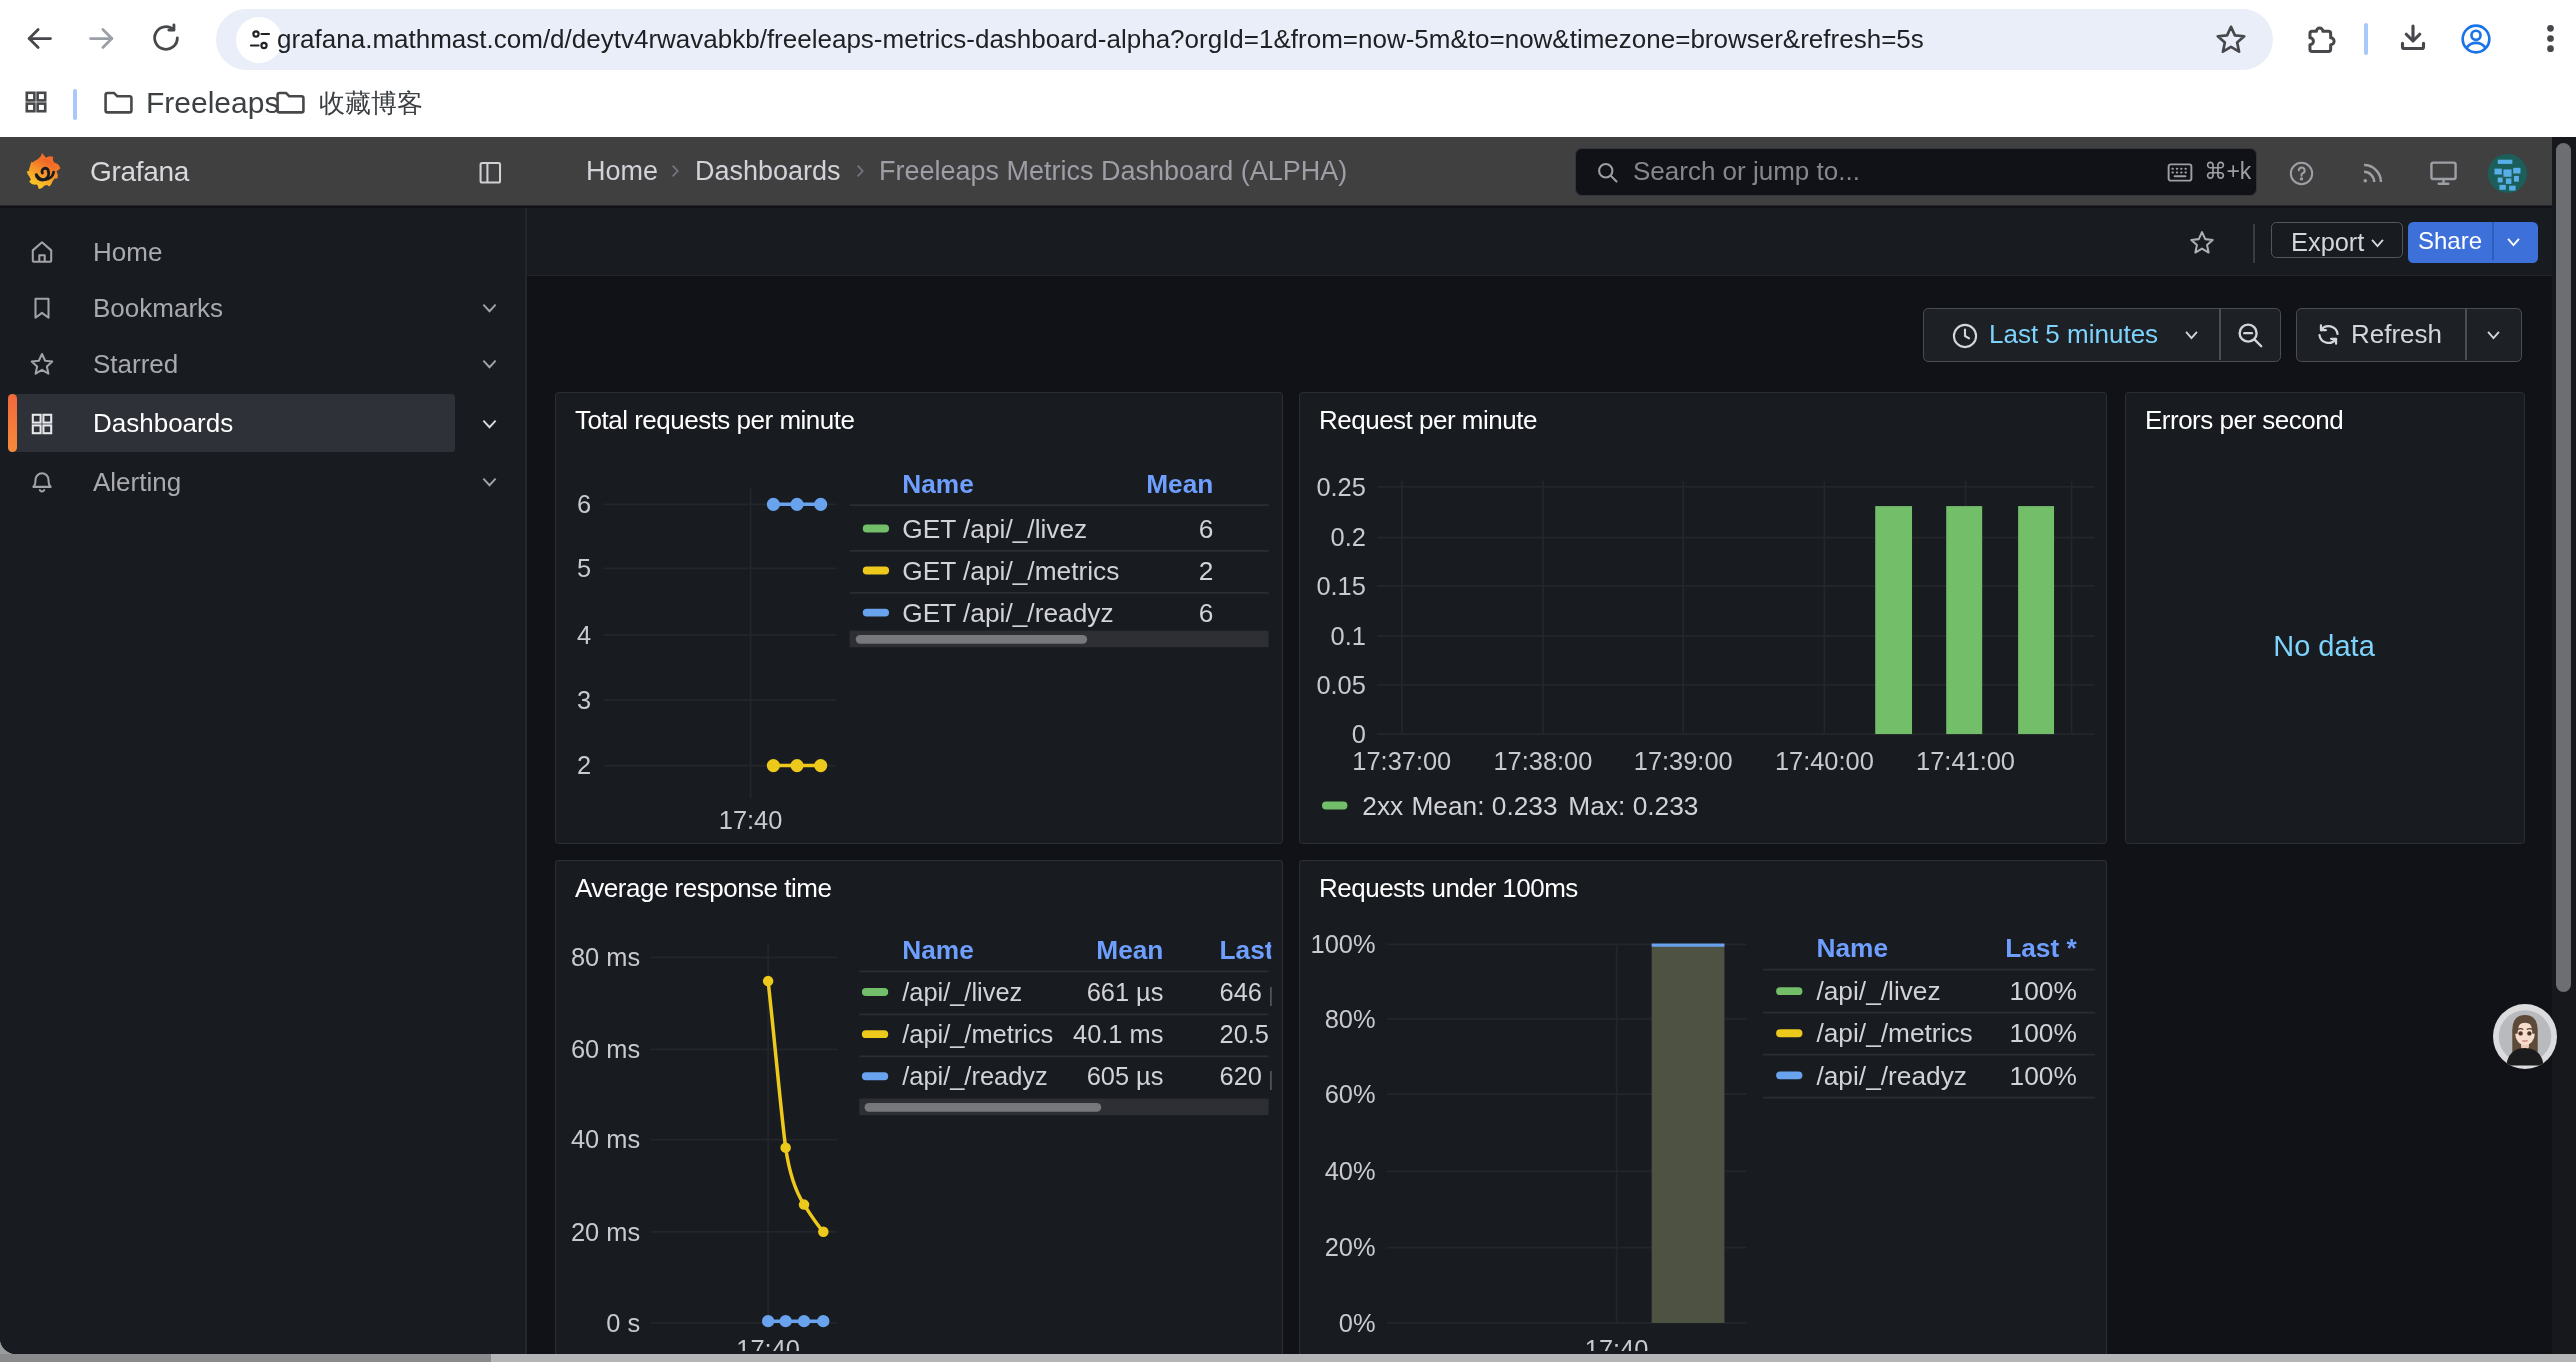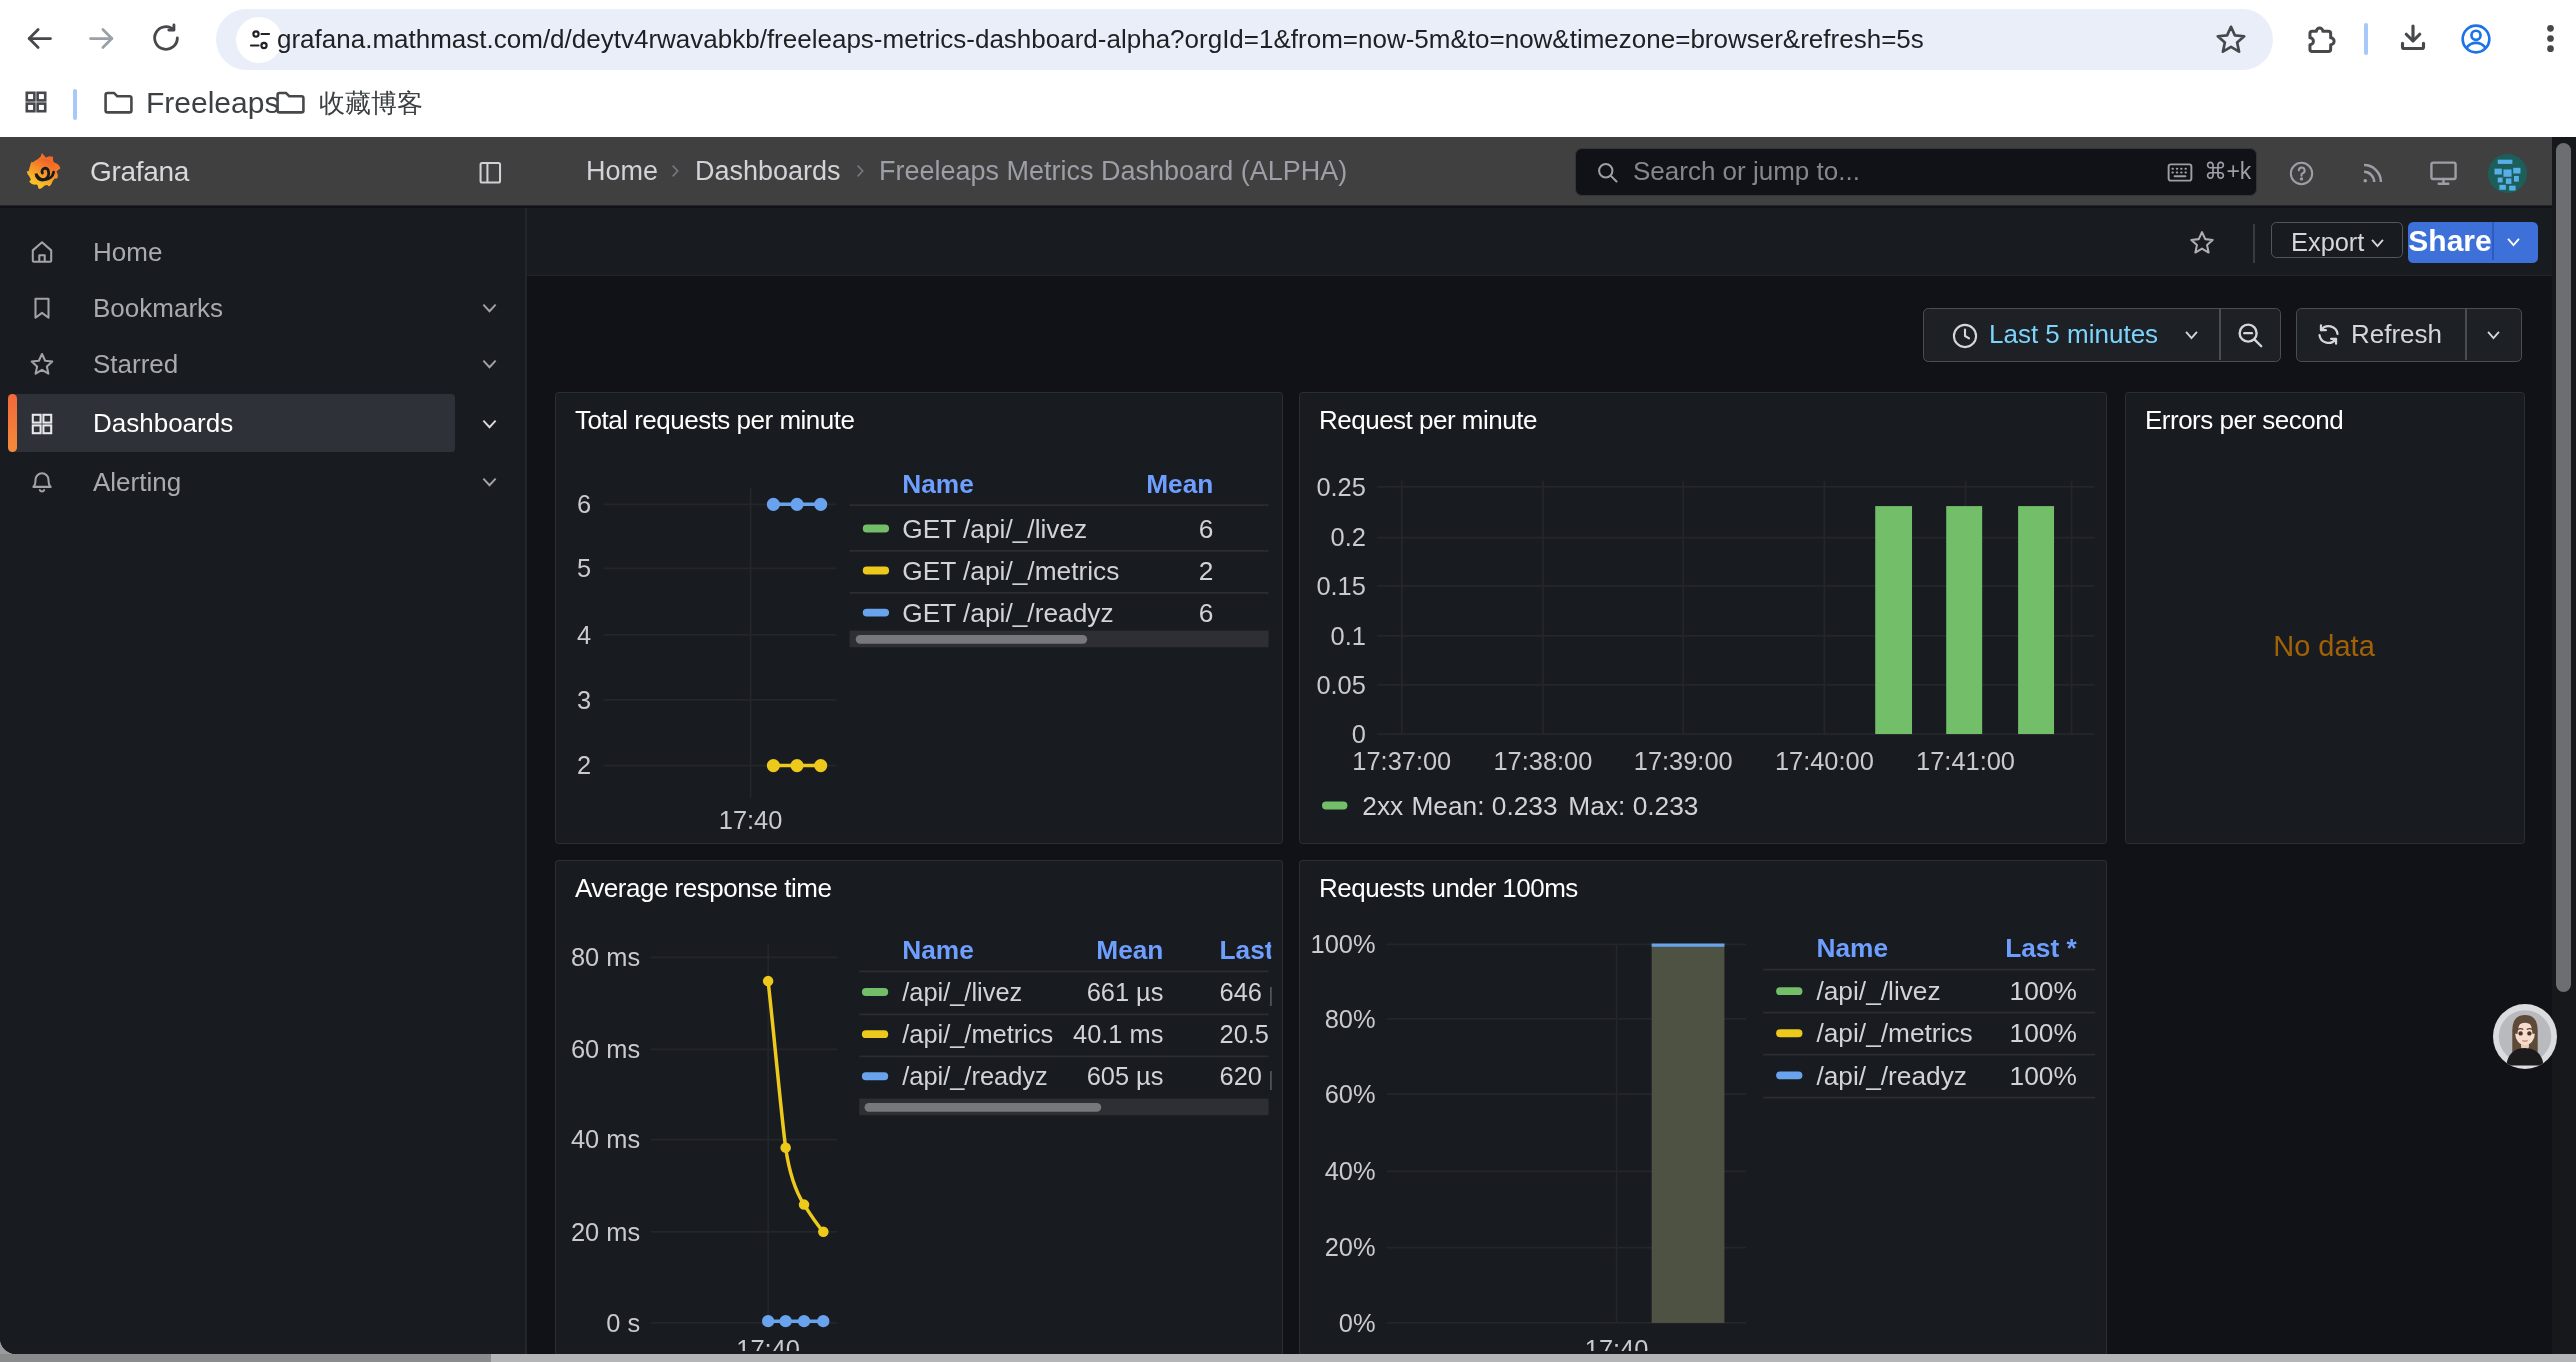--- a/index.html
+++ b/index.html
@@ -239,21 +239,21 @@
         <path d="M12 2.8l2.9 6.2 6.6.7-5 4.6 1.4 6.6-5.9-3.5-5.9 3.5 1.4-6.6-5-4.6 6.6-.7z"></path>
       </svg>
     <div class="abs" style="left:1726px;top:16px;width:1.8px;height:39px;background:#3a3c41"></div>
     <div class="btn" style="left:1744px;top:14px;width:132px;height:36px;background:transparent;border-color:#54565e">
       <div class="abs" style="left:19px;top:0;height:38px;line-height:38px;font-size:25.4px;color:#d5d6db">Export</div>
       <svg class="abs" style="left:96px;top:13px" width="19" height="14" viewBox="0 0 24 18" fill="none" stroke="#d5d6db" stroke-width="2.4">
           <path d="M5 5 12 13l7-8"></path>
         </svg>
     </div>
     <div class="abs" style="left:1881px;top:14px;width:130px;height:41px;background:#3d71d9;border-radius:5.3px">
-      <div class="abs" style="left:0px;top:0;width:84px;text-align:center;height:38px;line-height:38px;font-size:30px;font-weight:700;color:#fff">Share</div>
+      <div class="abs" style="left:0px;top:0;width:84px;text-align:center;height:38px;line-height:38px;font-size:24px;font-weight:400;color:#fff">Share</div>
       <div class="abs" style="left:84px;top:0;width:1.8px;height:38px;background:#2c5cbe"></div>
       <svg class="abs" style="left:95px;top:13px" width="21" height="14" viewBox="0 0 24 18" fill="none" stroke="#fff" stroke-width="2.4">
           <path d="M5 5 12 13l7-8"></path>
         </svg>
     </div>
   </div>
   <div id="canvas">
 
     <div class="btn" style="left:1396px;top:30px;width:358px;height:54px">
       <svg class="abs" style="left:27px;top:13px" width="28" height="28" viewBox="0 0 24 24" fill="none" stroke="#d5d6db" stroke-width="1.8">
@@ -367,21 +367,21 @@
         <g font-size="30" fill="#d2d3d8">
             <text x="71" y="481">2xx</text>
             <text x="127" y="481">Mean: 0.233</text>
             <text x="306" y="481">Max: 0.233</text>
           </g>
       </svg>
     </div>
 
     <div class="panel" style="left:1598px;top:114px;width:400px;height:452px">
       <div class="ptitle">Errors per second</div>
-      <div class="abs" style="left:0;top:237px;width:396px;text-align:center;font-size:29px;color:#a16207">No data</div>
+      <div class="abs" style="left:0;top:237px;width:396px;text-align:center;font-size:29px;color:#7dd3fc">No data</div>
     </div>
 
     <div class="panel" style="left:28px;top:582px;width:728px;height:494px;border-bottom:none;border-radius:3.5px 3.5px 0 0">
       <div class="ptitle">Average response time</div>
       <svg class="abs" style="left:0;top:0" width="724" height="490" viewBox="0 0 826 559" font-family="Liberation Sans, sans-serif">
         <g stroke="#24262c" stroke-width="2">
           <path d="M108 110H321M108 215H321M108 318H321M108 423H321M108 527H321"></path>
           <path d="M242 95V527"></path>
         </g>
         <g fill="#c9cad0" font-size="29" text-anchor="end">

